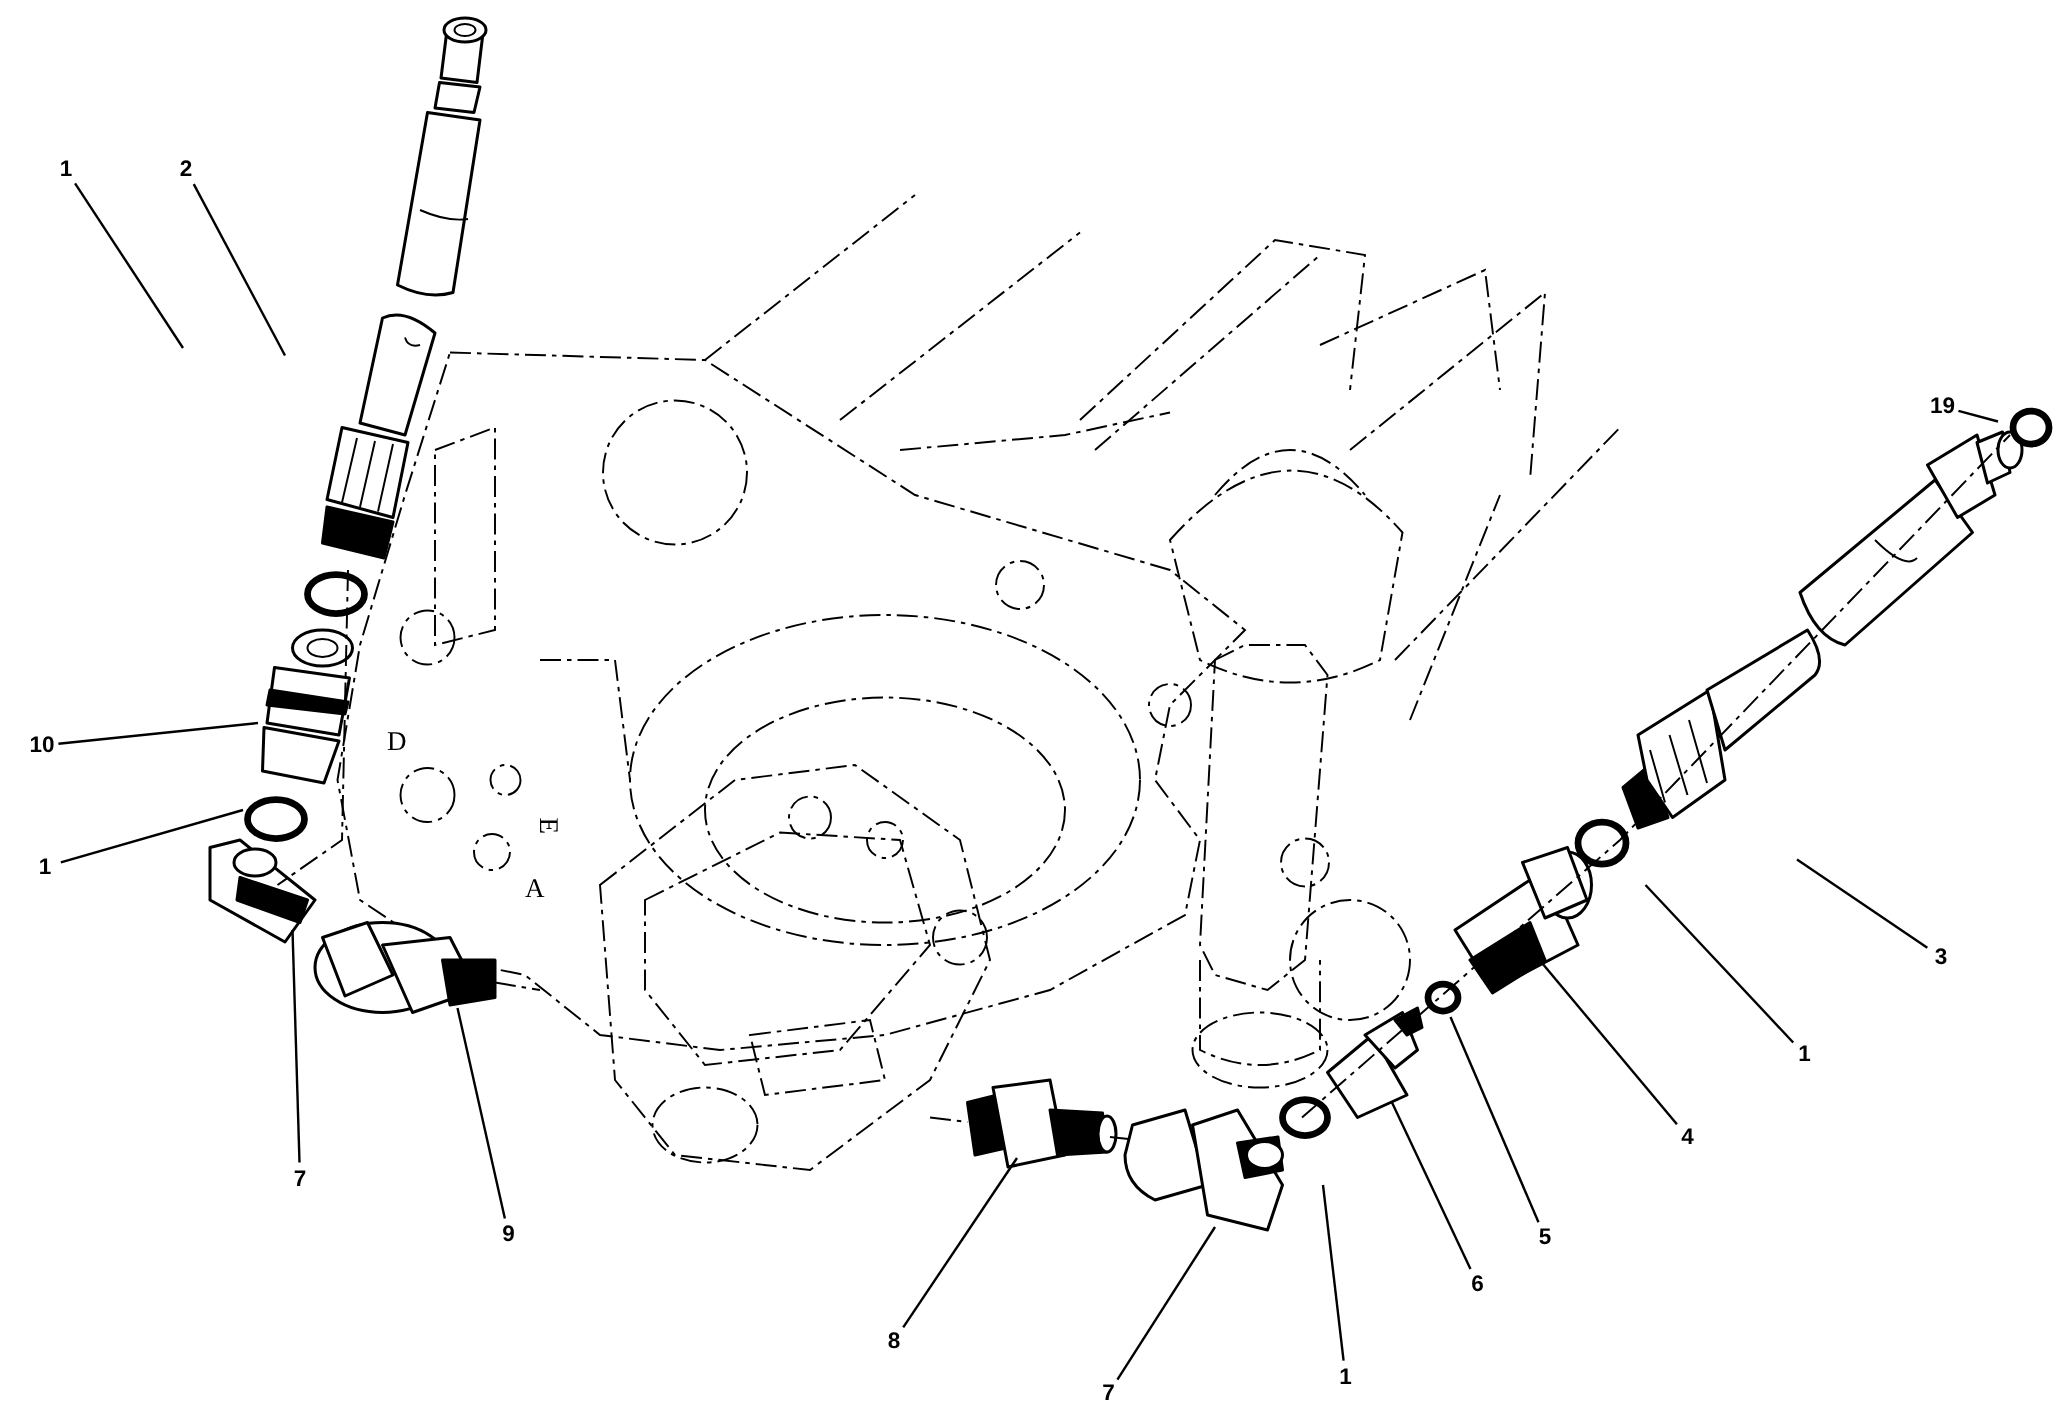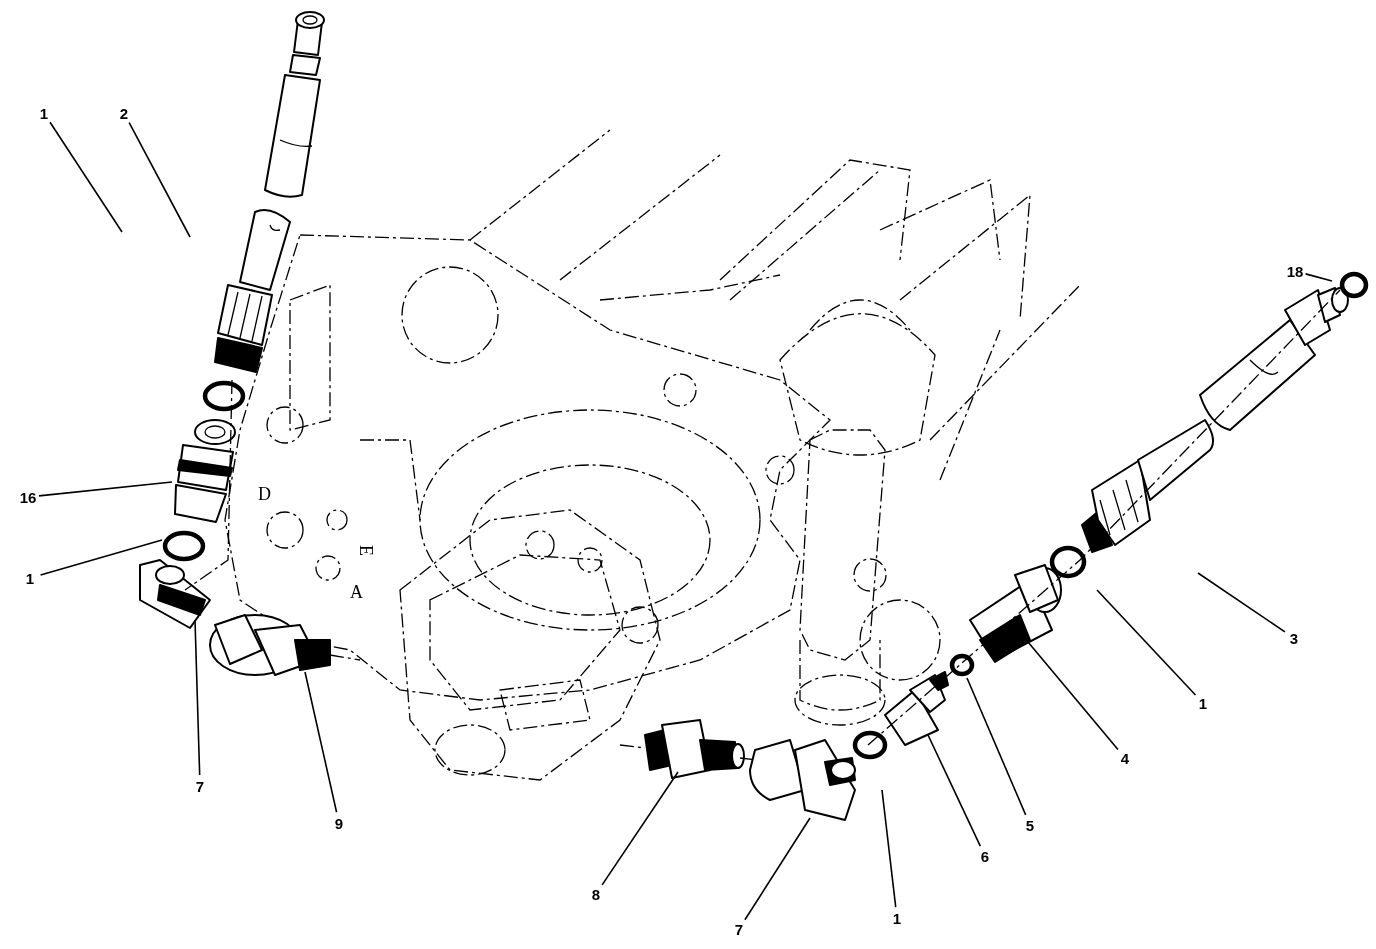--- a/index.html
+++ b/index.html
@@ -172,25 +172,25 @@
       <line x1="1025.6668877156292" y1="814.8894046698014" x2="967" y2="678" stroke="#000" stroke-width="1.6"></line>
       <line x1="1117.9436710800608" y1="749.5615035596602" x2="1028" y2="642" stroke="#000" stroke-width="1.6"></line>
       <line x1="1195.4742862515604" y1="694.9773051549653" x2="1097" y2="590" stroke="#000" stroke-width="1.6"></line>
       <line x1="1284.8914734692519" y1="631.8327684948059" x2="1198" y2="573" stroke="#000" stroke-width="1.6"></line>
       <line x1="1305.6189973233109" y1="273.8699992765705" x2="1332" y2="281" stroke="#000" stroke-width="1.6"></line>
     </g>
 </svg>
 
 <div class="label" style="left:44px;top:113px">1</div>
 <div class="label" style="left:124px;top:113px">2</div>
-<div class="label" style="left:28px;top:497px">16</div>
+<div class="label" style="left:28px;top:497px">10</div>
 <div class="label" style="left:30px;top:578px">1</div>
 <div class="label" style="left:200px;top:786px">7</div>
 <div class="label" style="left:339px;top:823px">9</div>
 <div class="label" style="left:596px;top:894px">8</div>
 <div class="label" style="left:739px;top:929px">7</div>
 <div class="label" style="left:897px;top:918px">1</div>
 <div class="label" style="left:985px;top:856px">6</div>
 <div class="label" style="left:1030px;top:825px">5</div>
 <div class="label" style="left:1125px;top:758px">4</div>
 <div class="label" style="left:1203px;top:703px">1</div>
 <div class="label" style="left:1294px;top:638px">3</div>
-<div class="label" style="left:1295px;top:271px">18</div>
+<div class="label" style="left:1295px;top:271px">19</div>
 
 </body></html>

